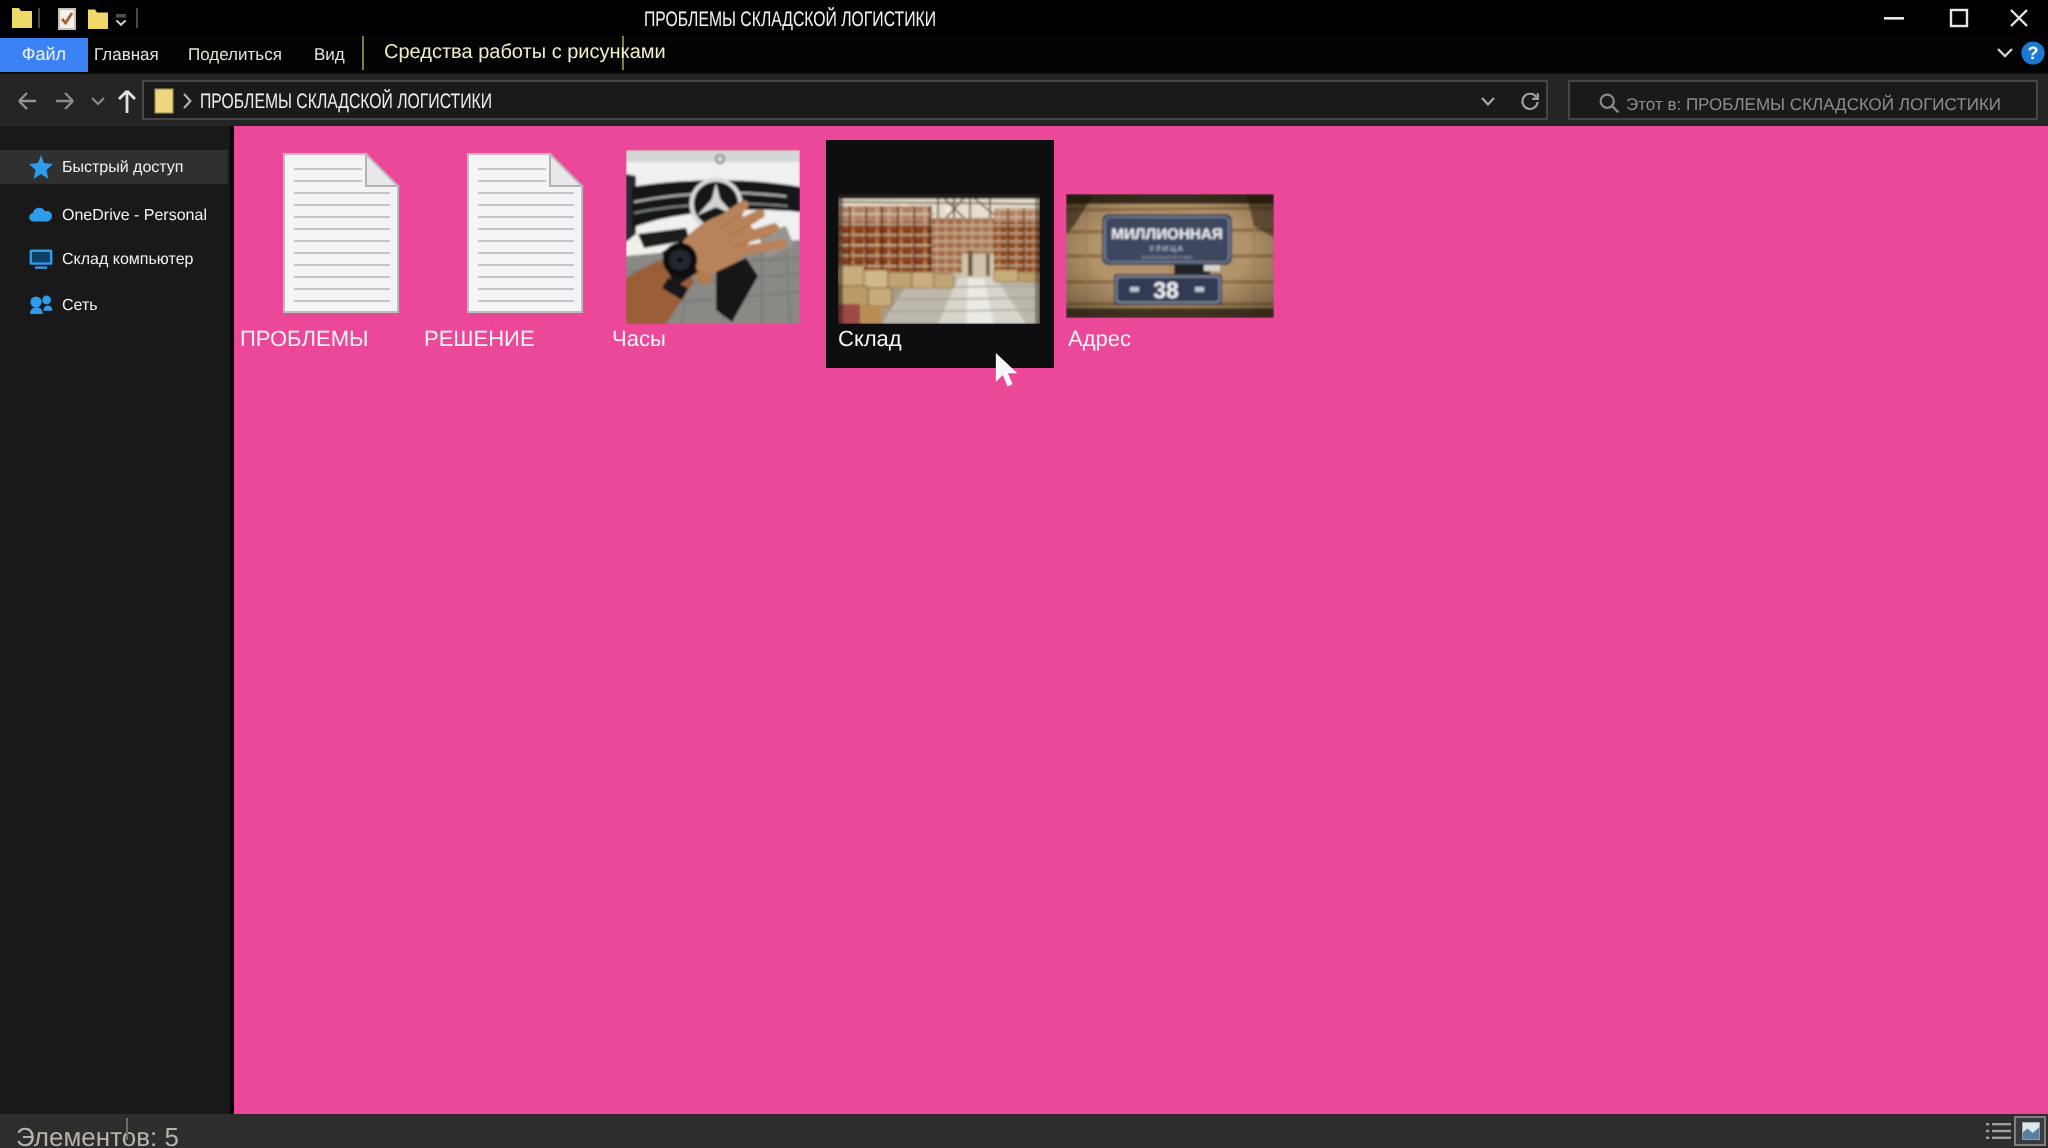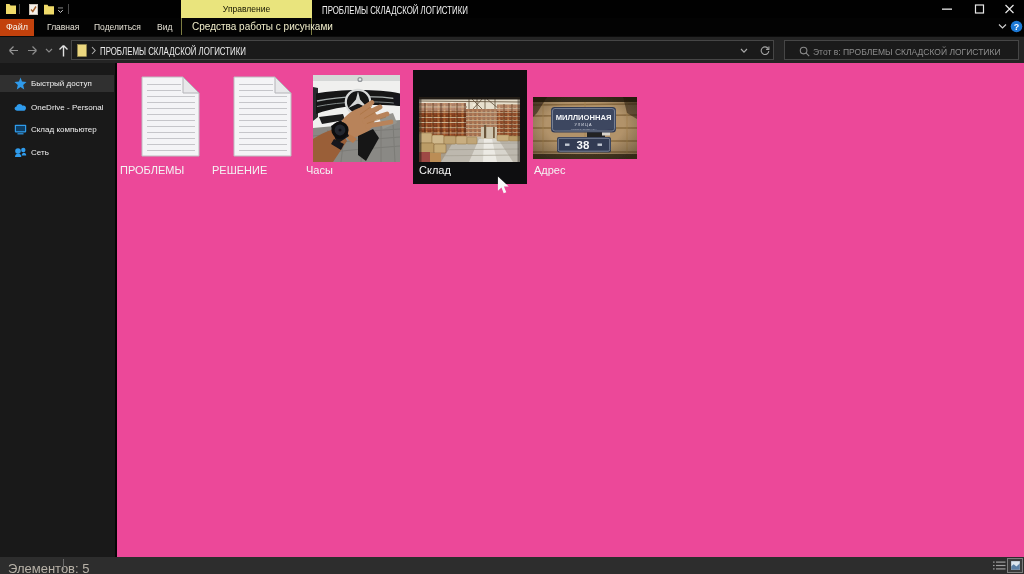--- a/index.html
+++ b/index.html
@@ -8,21 +8,21 @@
 .abs { position:absolute; }
 
 
 #titlebar { position:absolute; left:0; top:0; width:1024px; height:18px; background:#010101; }
 .qsep { position:absolute; top:4px; width:1px; height:10px; background:#4a4a4a; }
 #tab-upr { position:absolute; left:181px; top:0; width:131px; height:19px; background:#e9e47d; color:#141400; font-size:8.5px; line-height:19px; text-align:center; }
 #wintitle { position:absolute; left:322px; top:4px; font-size:10.5px; color:#f2f2f2; white-space:nowrap; transform:scaleX(0.75); transform-origin:left top; }
 
 
 #tabrow { position:absolute; left:0; top:18px; width:1024px; height:18px; background:#030303; }
-#tab-file { position:absolute; left:0; top:0.5px; width:34px; height:17.5px; background:#c2410c; color:#f5f3ec; font-size:9px; line-height:17px; text-align:center; }
+#tab-file { position:absolute; left:0; top:0.5px; width:44px; height:17.5px; background:#3b82f6; color:#f5f3ec; font-size:9px; line-height:17px; text-align:center; }
 .rtab { position:absolute; top:0; height:18px; line-height:18px; font-size:8.5px; color:#e6e2d6; white-space:nowrap; }
 .ctxborder { position:absolute; top:0; width:1px; height:17px; background:#7d7d42; }
 
 
 #addrrow { position:absolute; left:0; top:36px; width:1024px; height:27px; background:#242424; border-top:1px solid #0c0c0c; }
 .navicon { position:absolute; top:0; height:27px; }
 #addrbox { position:absolute; left:71px; top:3px; width:703px; height:20px; background:#1a1a1a; border:1px solid #464646; }
 #searchbox { position:absolute; left:784px; top:3px; width:235px; height:20px; background:#1a1a1a; border:1px solid #464646; }
 #addrtext { position:absolute; left:28px; top:4px; font-size:10.5px; color:#ececec; white-space:nowrap; transform:scaleX(0.75); transform-origin:left top; }
 #searchtext { position:absolute; left:28px; top:5.5px; font-size:8.5px; color:#8d8d8d; white-space:nowrap; }
@@ -57,21 +57,20 @@
     </svg>
   <svg class="abs" style="left:44px;top:3.5px" width="10" height="11" viewBox="0 0 10 11">
       <path d="M0,0.7 L3.5,0.7 L4.5,2.2 L10,2.2 L10,10.5 L0,10.5 Z" fill="#efda69"></path>
     </svg>
   <svg class="abs" style="left:57px;top:6.5px" width="7" height="6" viewBox="0 0 7 6">
       <rect x="1" y="0" width="5" height="1.8" fill="#4e4e4e"></rect>
       <path d="M1.2,3.2 L3.5,5.4 L5.8,3.2" fill="none" stroke="#d6d6d6" stroke-width="1"></path>
     </svg>
   <div class="qsep" style="left:68px"></div>
 
-  <div id="tab-upr">Управление</div>
   <div id="wintitle">ПРОБЛЕМЫ СКЛАДСКОЙ ЛОГИСТИКИ</div>
 
   <svg class="abs" style="left:941px;top:0" width="12" height="18" viewBox="0 0 12 18">
       <rect x="1" y="8.5" width="10" height="1.3" fill="#e8e8e8"></rect>
     </svg>
   <svg class="abs" style="left:974px;top:0" width="12" height="18" viewBox="0 0 12 18">
       <rect x="1.5" y="5" width="8" height="8" fill="none" stroke="#e8e8e8" stroke-width="1.2"></rect>
     </svg>
   <svg class="abs" style="left:1004px;top:0" width="12" height="18" viewBox="0 0 12 18">
       <path d="M1.5,5 L9.5,13 M9.5,5 L1.5,13" stroke="#e8e8e8" stroke-width="1.2"></path>

